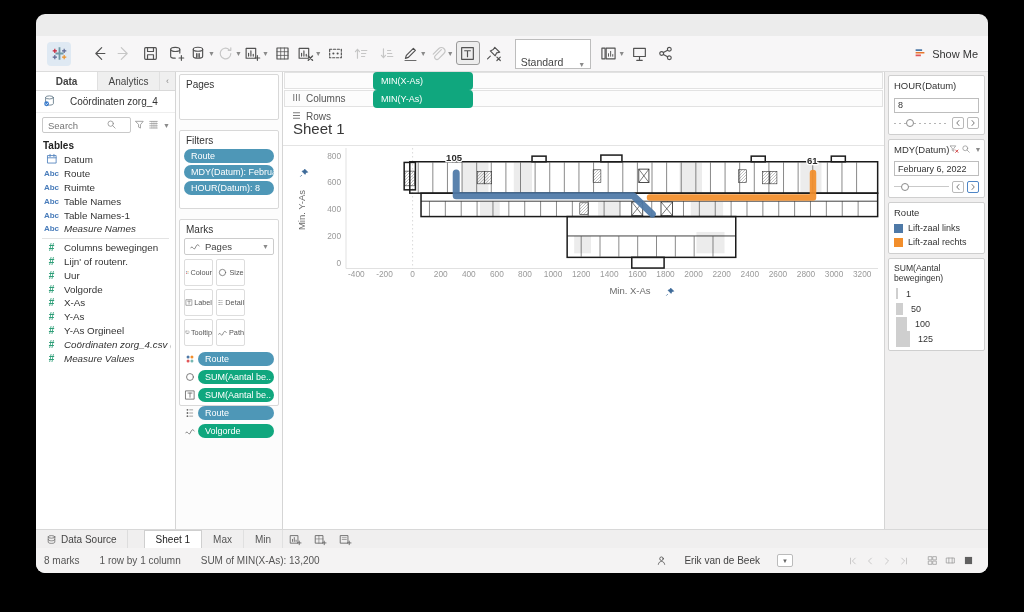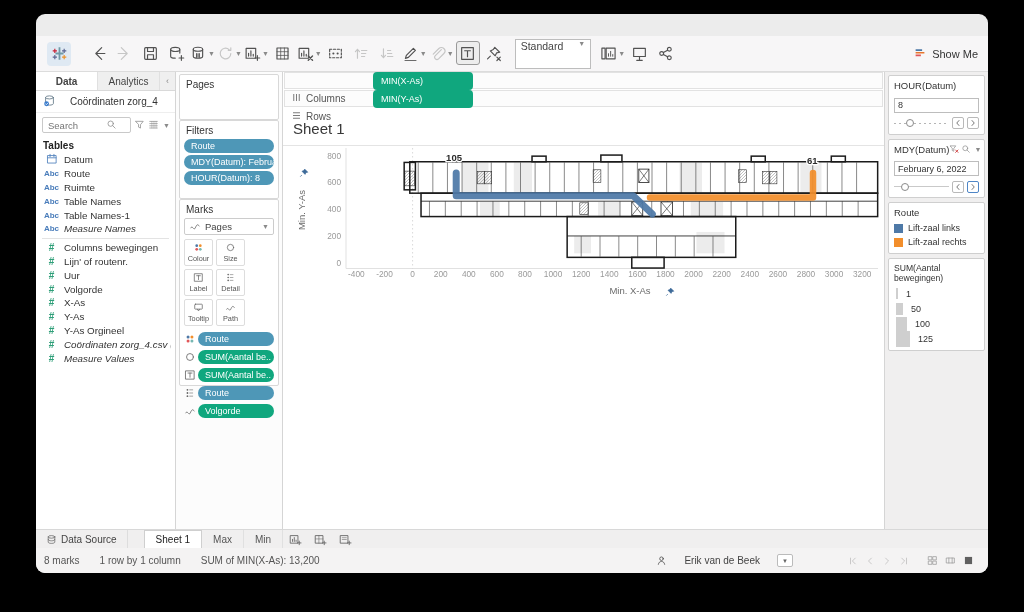--- a/index.html
+++ b/index.html
@@ -12,21 +12,21 @@
   .title-center{margin:0 auto;display:flex;align-items:center;gap:5px;font-size:11px;font-weight:bold;color:#3d3d3d;}
   
   .toolbar{position:absolute;left:0;top:22px;width:100%;height:36px;background:#f7f6f7;border-bottom:1px solid #dcdcdc;display:flex;align-items:center;padding:0 10px;}
   .tbtn{height:24px;min-width:24px;display:flex;align-items:center;justify-content:center;color:#525252;border-radius:3px;cursor:default;margin:0 1px;}
   .tbtn.disabled{color:#c6c6c6;}
   .tbtn.activebox{border:1px solid #9a9a9a;background:#ededed;}
   .tbtn .ic{width:17px;height:17px;}
   .logo-btn{background:#dfe9f3;border-radius:4px;margin-right:14px;}
   .tgap{width:12px;}
   .caret{font-size:7px;color:#8a8a8a;margin-left:1px;}
-  .stdselect{display:flex;align-items:flex-start;border:1px solid #bdbdbd;border-radius:0;background:#fff;height:30px;padding:0 5px;font-size:10.5px;color:#444;margin:0 8px;gap:14px;}
+  .stdselect{display:flex;align-items:flex-end;border:1px solid #bdbdbd;border-radius:0;background:#fff;height:30px;padding:0 5px;font-size:10.5px;color:#444;margin:0 8px;gap:14px;}
   .showme{margin-left:auto;display:flex;align-items:center;gap:5px;font-size:11px;color:#333;}
   .showme .ic{width:14px;height:14px;}
   
   .main{position:absolute;left:0;top:58px;width:100%;height:457px;display:flex;}
   .datapane{width:140px;background:#fff;border-right:1px solid #d5d5d5;font-size:10px;color:#333;position:relative;}
   .cardspane{width:107px;background:#fcfcfc;border-right:1px solid #d5d5d5;position:relative;padding:2px 3px;}
   .worksheet{flex:1;background:#fff;position:relative;width:601px;}
   .rightpanel{width:104px;background:#f0efef;border-left:1px solid #d5d5d5;padding:3px;}
   
   .dtabs{display:flex;height:19px;border-bottom:1px solid #d9d9d9;align-items:stretch;}
@@ -42,30 +42,30 @@
   .tableslbl{font-weight:bold;font-size:10px;color:#222;padding:4px 7px 2px;}
   .fieldrow{display:flex;align-items:center;height:13.8px;padding:0 4px 0 7px;gap:4px;cursor:default;}
   .fieldrow .ficon{width:17px;flex:none;text-align:center;font-size:8px;font-weight:bold;}
   .ficon.dim{color:#4a7dbb;}
   .ficon.meas{color:#2e9e78;font-size:10px;}
   .ficon .ic{width:12px;height:12px;color:#4a7dbb;}
   .flabel{white-space:nowrap;overflow:hidden;font-size:9.8px;color:#333;}
   .flabel.italic{font-style:italic;}
   .fsep{border-top:1px solid #e3e3e3;margin:2px 6px;}
   
-  .card{background:#fff;border:1px solid #d8d8d8;border-radius:2px;margin-bottom:0;padding:3px 4px;}
+  .card{background:#fff;border:1px solid #d8d8d8;border-radius:2px;margin-bottom:10px;padding:3px 4px;}
   .cardtitle{font-size:10px;color:#333;margin:1px 0 3px 2px;}
   .pill{height:14px;border-radius:8px;color:#fff;font-size:9px;display:flex;align-items:center;padding:0 7px;margin:2px 0;white-space:nowrap;overflow:hidden;}
   .pill.dim{background:#4e97b7;}
   .pill.meas{background:#10a77e;}
   .marktype{display:flex;align-items:center;border:1px solid #ccc;border-radius:2px;height:17px;padding:0 4px;font-size:9.5px;color:#444;gap:4px;margin:2px 0 4px;}
   .marktype .ic{width:12px;height:12px;color:#666;}
   .marktype .caret{margin-left:auto;}
   .markbtns{display:flex;flex-wrap:wrap;gap:3px;margin-bottom:4px;}
-  .markbtn{width:29px;height:27px;border:1px solid #ddd;border-radius:2px;display:flex;flex-direction:column;align-items:center;justify-content:center;gap:1px;}
+  .markbtn{width:29px;height:27px;border:1px solid #ddd;border-radius:2px;display:flex;flex-direction:row;align-items:center;justify-content:center;gap:1px;}
   .markbtn .ic{width:11px;height:11px;color:#666;}
   .markbtn span{font-size:7.3px;color:#555;}
   .mpillrow{display:flex;align-items:center;gap:2px;}
   .mpillrow>.ic{width:12px;height:12px;color:#666;flex:none;}
   .mpillrow .pill{flex:1;}
   
   .shelfrow{display:flex;align-items:center;height:17px;border:1px solid #e2e2e2;margin:0 1px 1px 1px;background:#fcfcfc;}
   .shelflabel{display:flex;align-items:center;gap:4px;width:88px;padding-left:6px;font-size:10px;color:#555;margin-top:35px;}
   .shelflabel .ic{width:11px;height:11px;color:#777;}
   .shelfpill{width:100px;height:13px;border-radius:4px;background:#10a77e;color:#fff;font-size:9px;display:flex;align-items:center;padding:9px 8px;}

